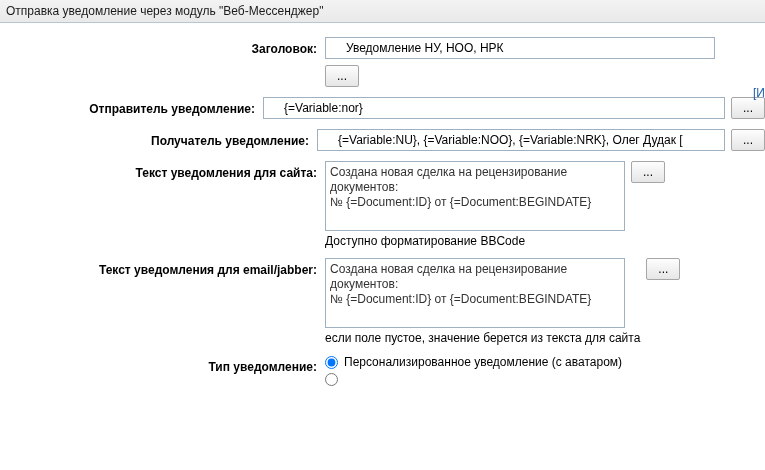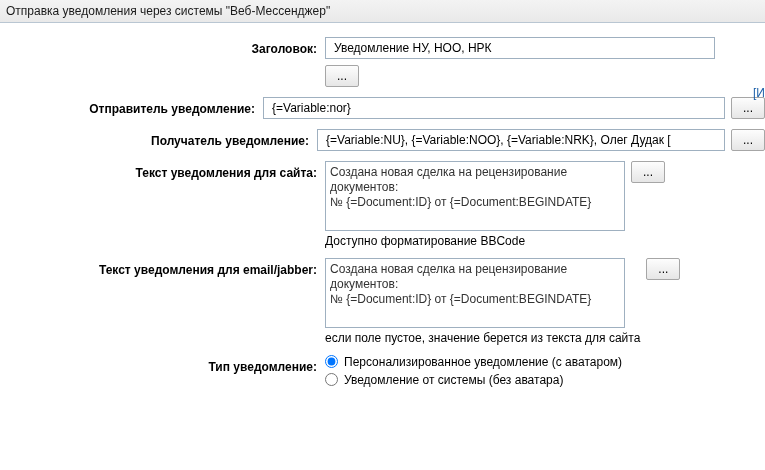--- a/index.html
+++ b/index.html
@@ -57,21 +57,21 @@
     display: flex;
     align-items: flex-start;
   }
   input.text {
     font-family: "Liberation Sans", sans-serif;
     font-size: 12px;
     color: #000;
     border: 1px solid #9fb0c0;
     background: #fff;
     height: 22px;
-    padding: 2px 8px;
+    padding: 2px 20px;
     box-sizing: border-box;
     outline: none;
   }
   .inp-title {
     width: 390px;
   }
   .inp-sender {
     width: 462px;
   }
   .inp-receiver {
@@ -118,21 +118,21 @@
     display: flex;
     flex-direction: column;
   }
   .hint {
     font-size: 12px;
     color: #000;
     margin-top: 3px;
   }
   .radio-line {
     display: flex;
-    align-items: flex-start;
+    align-items: flex-end;
     margin-bottom: 4px;
     font-size: 12px;
   }
   .radio-line input {
     margin: 0 6px 0 0;
   }
   .link-right {
     position: absolute;
     right: 0;
     top: 86px;
@@ -144,21 +144,21 @@
   .row-inline-area {
     align-items: flex-start;
   }
 </style>
 </head>
 <body>
 
 <div class="window">
 
   <div class="titlebar">
-    <span class="titlebar-text">Отправка уведомления через системы "Веб-Мессенджер"</span>
+    <span class="titlebar-text">Отправка уведомление через модуль "Веб-Мессенджер"</span>
   </div>
 
   <a class="link-right" href="#">[И</a>
 
   <div class="form">
 
     <div class="row">
       <div class="label">Заголовок:</div>
       <div class="field title-stack">
         <input class="text inp-title" type="text" value="Уведомление НУ, НОО, НРК" style="">
@@ -209,20 +209,19 @@
     <div class="row">
       <div class="label">Тип уведомление:</div>
       <div class="field">
         <div style="display:flex;flex-direction:column;">
           <label class="radio-line">
             <input type="radio" name="ntype" checked="" style="">
             <span>Персонализированное уведомление (с аватаром)</span>
           </label>
           <label class="radio-line">
             <input type="radio" name="ntype" style="">
-            <span>Уведомление от системы (без аватара)</span>
           </label>
         </div>
       </div>
     </div>
 
   </div>
 </div>
 
 </body></html>

